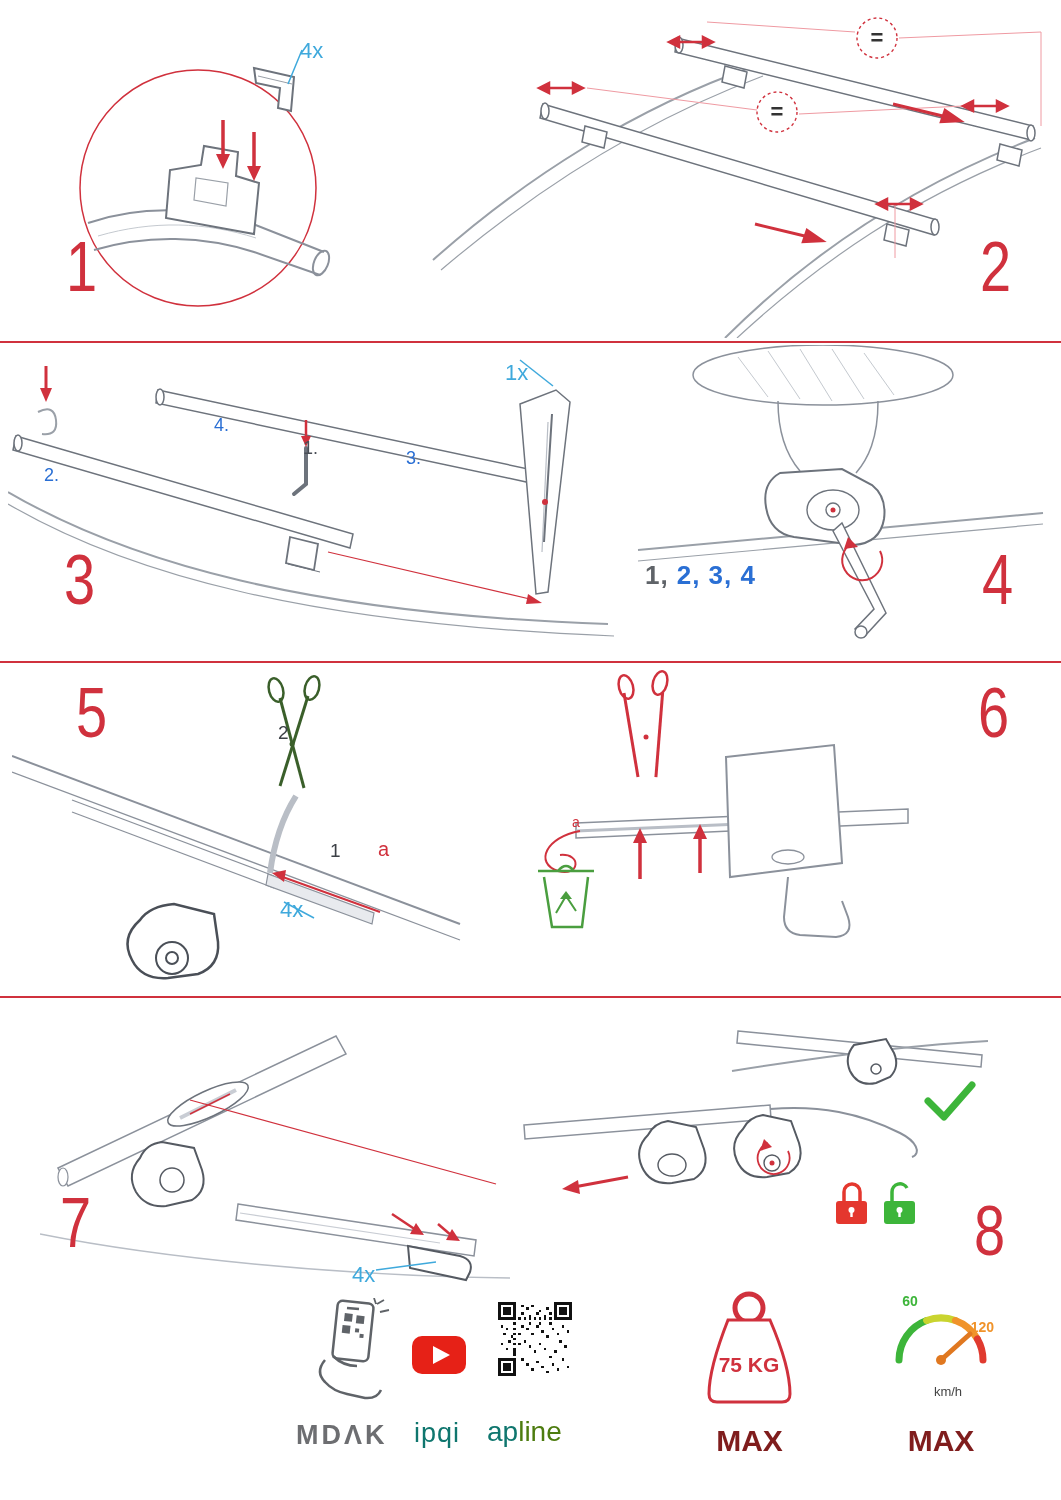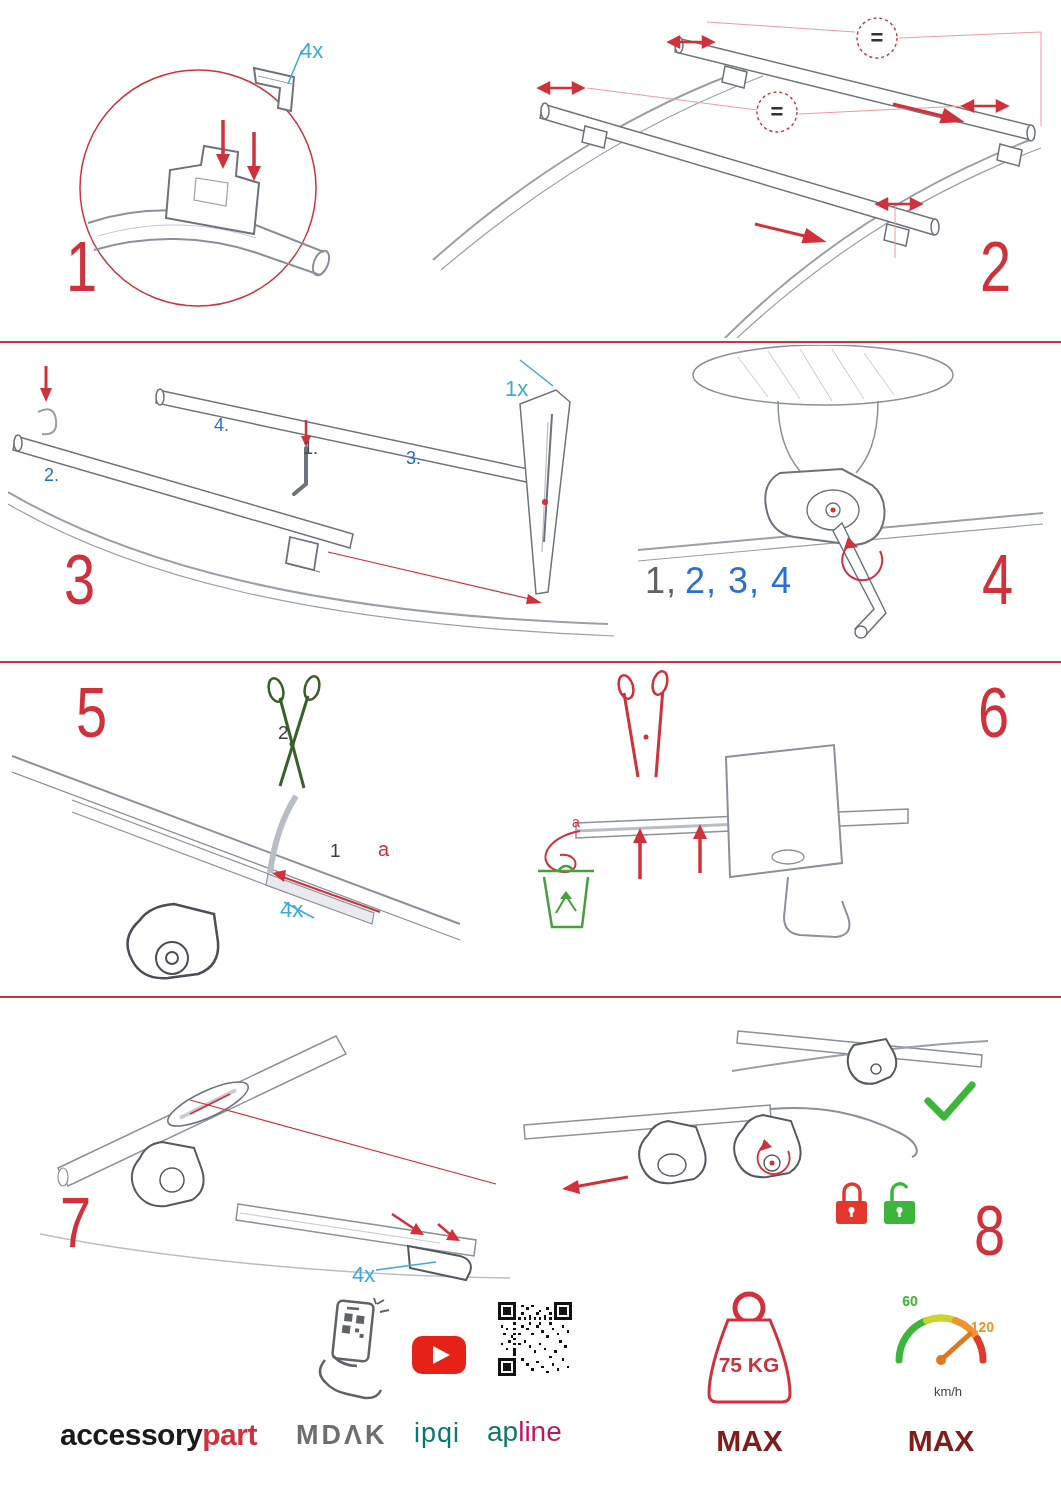--- a/index.html
+++ b/index.html
@@ -5,35 +5,35 @@
   html,body{margin:0;padding:0;background:#fff;}
   body{font-family:"Liberation Sans",sans-serif;}
   #page{position:relative;width:1061px;height:1500px;background:#fff;overflow:hidden;border-radius:8px;}
   .abs{position:absolute;}
   .divider{position:absolute;left:0;width:1061px;height:2px;background:#d0313d;}
   .stepnum{position:absolute;font-size:70px;line-height:1;color:#d0313d;font-weight:400;
            transform:scaleX(.8);transform-origin:left top;letter-spacing:-2px;}
   .qty{color:#3fa9dc;font-size:22px;font-weight:400;}
   .mark{color:#2a6fd4;font-size:18px;font-weight:500;}
   .markdark{color:#4a4f57;font-size:18px;font-weight:500;}
-  .seq{font-size:36px;font-weight:400;letter-spacing:1px;}
+  .seq{font-size:26px;font-weight:700;letter-spacing:1px;}
   .seq .grey{color:#5f6368;}
   .seq .blue{color:#2a6fd4;margin-left:8px;}
   .lbl-red{color:#d0313d;font-size:20px;}
   .lbl-red-sm{color:#d0313d;font-size:14px;}
   .lbl-dark{color:#3c4046;font-size:19px;}
   .product{font-size:46px;color:#2e2e5e;font-weight:500;letter-spacing:2px;}
   .brand{font-size:30px;font-weight:700;letter-spacing:-.5px;}
   .brand .b1{color:#1a1a1a;}
   .brand .b2{color:#d0313d;}
   .logo-grey{font-size:27px;color:#6d6e71;font-weight:700;letter-spacing:3px;}
   .logo-grey2{font-size:27px;color:#0f766e;font-weight:500;letter-spacing:1px;}
   .logo-ap{font-size:28px;font-weight:500;}
   .logo-ap .a1{color:#0f766e;}
-  .logo-ap .a2{color:#be185d;}
+  .logo-ap .a2{color:#4d7c0f;}
   .maxlbl{font-size:30px;font-weight:700;color:#7f1d1d;text-align:center;}
   svg{display:block;}
   svg text{font-family:"Liberation Sans",sans-serif;}
 </style>
 </head>
 <body>
 
 <div id="page">
 
   <svg class="abs" style="left:58px;top:28px" width="300" height="295" viewBox="0 0 300 295">
@@ -155,21 +155,21 @@
     <line x1="545" y1="34" x2="512" y2="8" stroke="#3fa9dc" stroke-width="1.5"></line>
     <g stroke="#d0313d" fill="#d0313d">
       <line x1="320" y1="200" x2="526" y2="248" stroke-width="1.2"></line>
       <polygon points="534,251 520,242 518,252" stroke="none"></polygon>
     </g>
   </svg>
   <span class="abs mark" style="left:214px;top:415px">4.</span>
   <span class="abs markdark" style="left:303px;top:438px">1.</span>
   <span class="abs mark" style="left:406px;top:448px">3.</span>
   <span class="abs mark" style="left:44px;top:465px">2.</span>
-  <span class="abs qty" style="left:505px;top:376px">1x</span>
+  <span class="abs qty" style="left:505px;top:360px">1x</span>
   <span class="stepnum" style="left:64px;top:545px">3</span>
 
   <svg class="abs" style="left:628px;top:345px" width="425" height="312" viewBox="0 0 425 312">
     <g>
       <ellipse cx="195" cy="30" rx="130" ry="30" fill="#fff" stroke="#8b919b" stroke-width="1.5"></ellipse>
       <g stroke="#c4c9cf" stroke-width="1">
         <line x1="110" y1="12" x2="140" y2="52"></line>
           <line x1="140" y1="6" x2="172" y2="54"></line>
         <line x1="172" y1="4" x2="204" y2="56"></line>
           <line x1="204" y1="4" x2="236" y2="54"></line>
@@ -337,23 +337,20 @@
     </g>
     <g>
       <path d="M372 196 v-9 a8 8 0 0 1 15 -4" fill="none" stroke="#3db53a" stroke-width="3.5"></path>
       <rect x="364" y="196" width="31" height="23" rx="3" fill="#3db53a"></rect>
       <circle cx="379.5" cy="205" r="3" fill="#fff"></circle>
         <rect x="378.3" y="206" width="2.4" height="6" fill="#fff"></rect>
     </g>
   </svg>
   <span class="stepnum" style="left:974px;top:1196px">8</span>
 
-  <div class="abs brand" style="left:60px;top:1418px">
-    <span class="b1">accessory</span><span class="b2">part</span>
-  </div>
 
   <svg class="abs" style="left:305px;top:1298px" width="92" height="104" viewBox="0 0 92 104">
     <g stroke="#5f6368" stroke-width="2.5" fill="none">
       <rect x="30" y="4" width="36" height="58" rx="5" transform="rotate(6 48 33)"></rect>
       <line x1="42" y1="10" x2="54" y2="11"></line>
       <path d="M20 62 q-10 12 0 22 q8 9 22 12 l18 4 q12 1 16 -8"></path>
       <path d="M28 58 q10 10 24 10"></path>
       <path d="M72 6 l7 -4 M75 14 l9 -2 M69 0 l2 6" stroke-width="1.8"></path>
     </g>
     <g fill="#5f6368">

